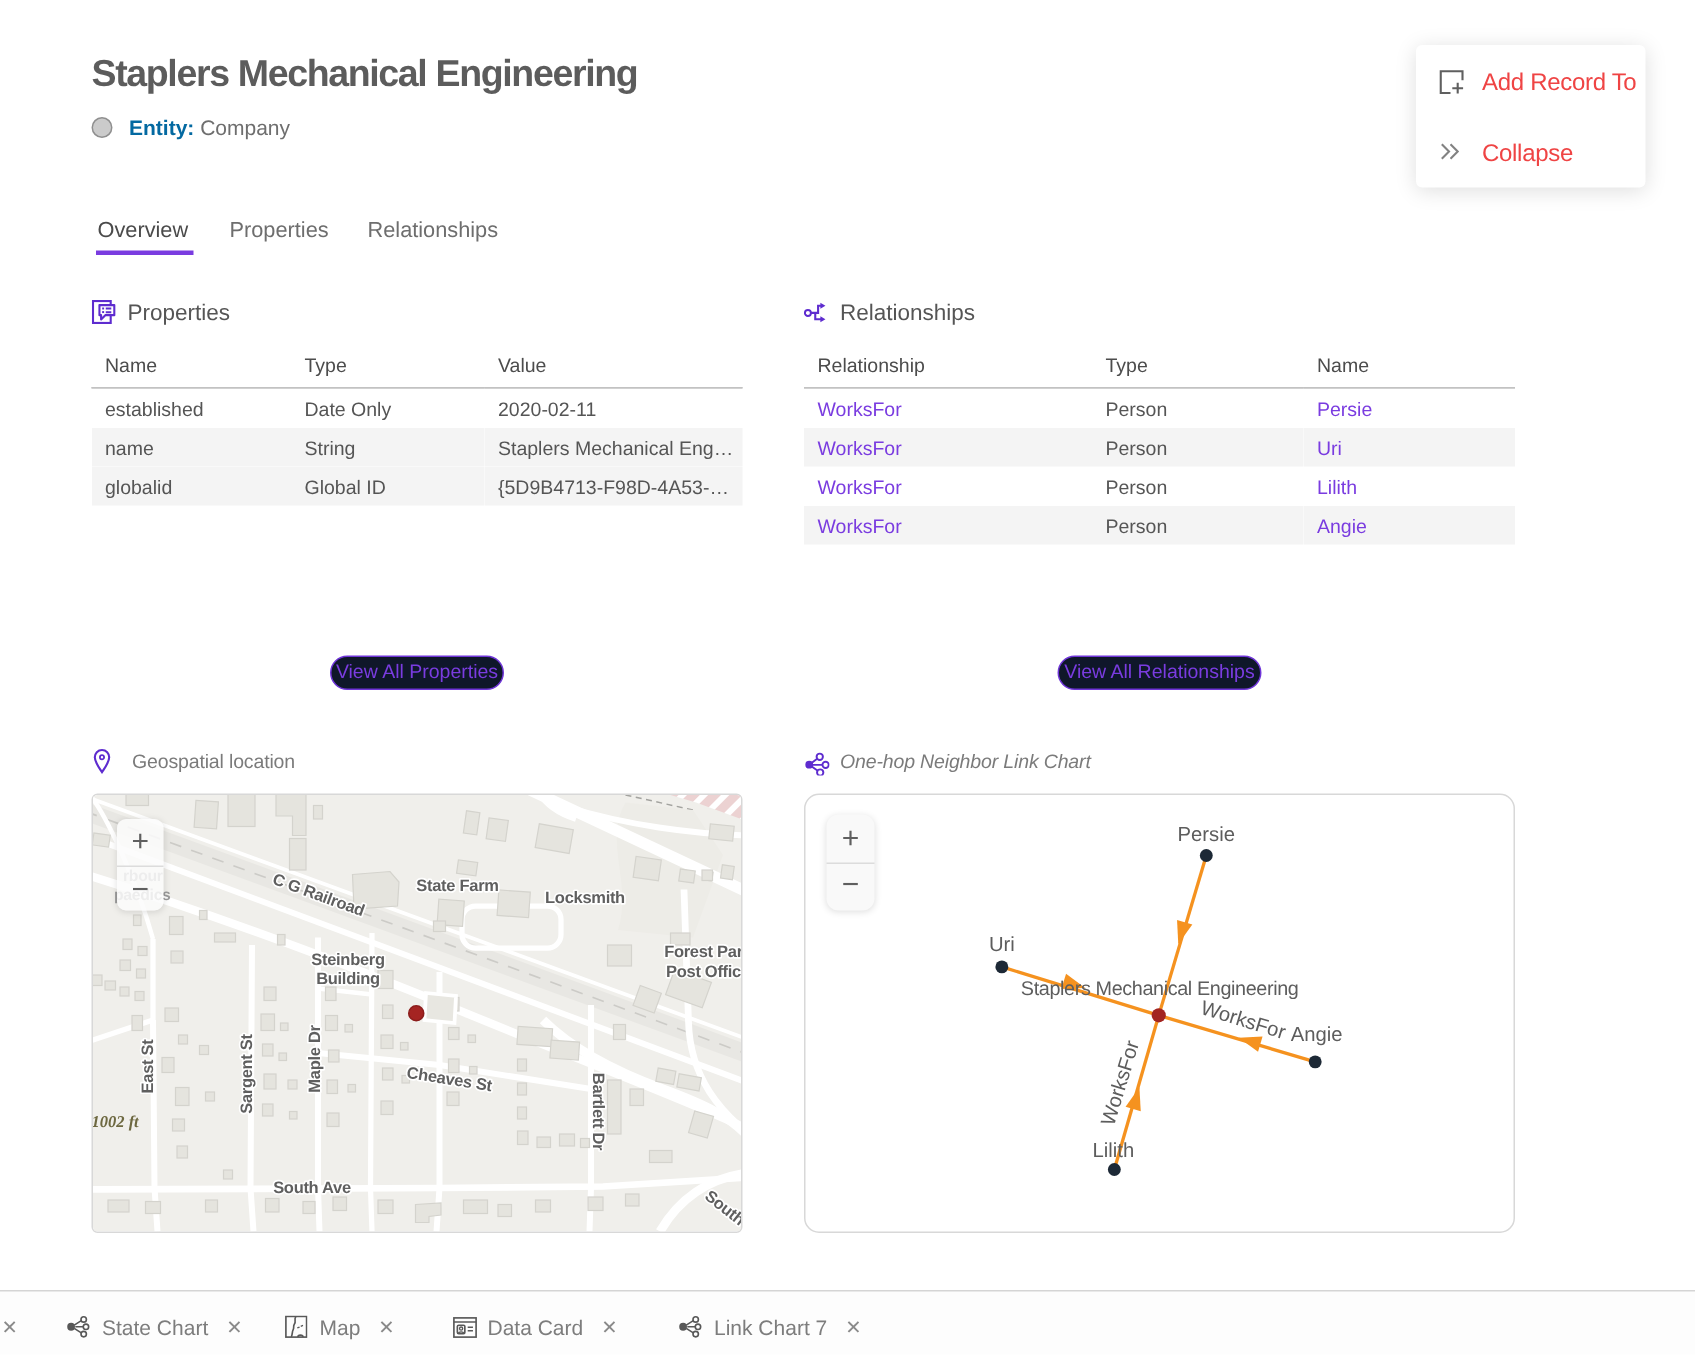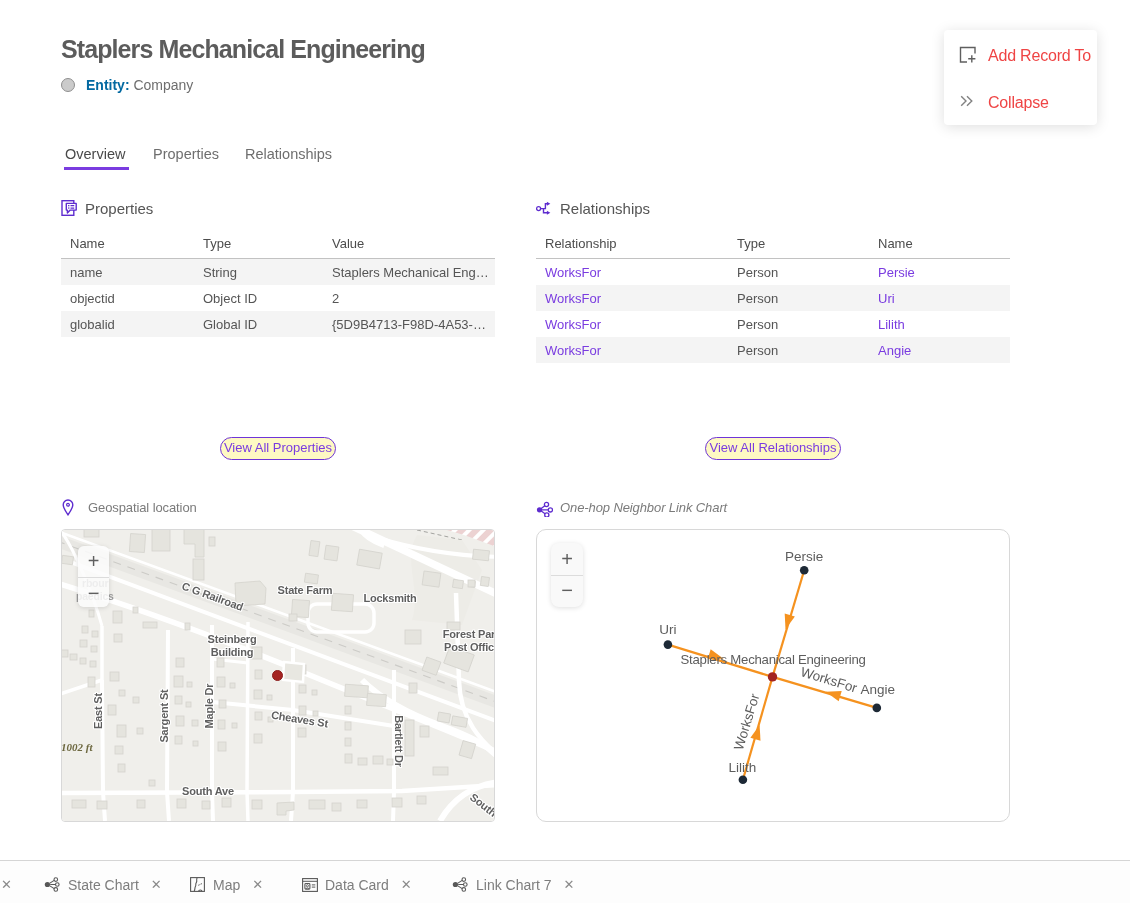--- a/index.html
+++ b/index.html
@@ -19,21 +19,21 @@
   
   .sec-h{font-size:15px;color:#555;}
   .sec-h2{font-size:13px;color:#7b7b7b;letter-spacing:-0.1px;}
   
   table{border-collapse:collapse;table-layout:fixed;font-size:13px;color:#555;}
   th{font-weight:normal;color:#4c4c4c;text-align:left;padding:0 0 0 9px;height:30px;vertical-align:middle;}
   td{padding:0 0 0 9px;height:26px;vertical-align:middle;white-space:nowrap;overflow:hidden;}
   tr.alt{background:#f4f4f4;}
   thead tr{border-bottom:1px solid #c2c2c2;}
   a.lnk{color:#7a3ce0;text-decoration:none;}
-  .pill{position:absolute;box-sizing:border-box;border:1.5px solid #6f35d8;border-radius:12px;height:23px;font-size:13px;color:#7a3ce0;text-align:center;line-height:20px;background:#fef9c3;}
+  .pill{position:absolute;box-sizing:border-box;border:1.5px solid #6f35d8;border-radius:12px;height:23px;font-size:13px;color:#7a3ce0;text-align:center;line-height:20px;background:#0f172a;}
   
   .mapcard{left:61px;top:529px;width:434px;height:293px;border:1px solid #d8d8d8;border-radius:4px;overflow:hidden;box-sizing:border-box;}
   .linkcard{left:536px;top:529px;width:474px;height:293px;border:1px solid #d8d8d8;border-radius:10px;overflow:hidden;box-sizing:border-box;background:#fff;}
   .zoomctl{position:absolute;width:31px;background:#f9f9f9;border-radius:7px;box-shadow:0 1px 5px rgba(0,0,0,0.13);}
   .zbtn{height:31px;text-align:center;font-size:20px;color:#5f5f5f;line-height:30px;}
   .zdiv{height:1px;background:#dcdcdc;margin:0;}
   
   .bottombar{left:0;top:860px;width:1130px;height:43px;background:#fdfdfd;border-top:1px solid #d5d5d5;}
   .btab{position:absolute;top:863px;height:43px;display:flex;align-items:center;font-size:14px;color:#7d7d7d;}
   .bx{color:#8a8a8a;font-size:13px;}
@@ -83,29 +83,29 @@
       <col>
     </colgroup>
   <thead>
       <tr>
         <th>Name</th>
         <th>Type</th>
         <th>Value</th>
       </tr>
     </thead>
   <tbody>
+    <tr>
+        <td>established</td>
+        <td>Date Only</td>
+        <td>2020-02-11</td>
+      </tr>
     <tr class="alt">
         <td>name</td>
         <td>String</td>
         <td>Staplers Mechanical Eng…</td>
-      </tr>
-    <tr>
-        <td>objectid</td>
-        <td>Object ID</td>
-        <td>2</td>
       </tr>
     <tr class="alt">
         <td>globalid</td>
         <td>Global ID</td>
         <td>{5D9B4713-F98D-4A53-…</td>
       </tr>
   </tbody>
 </table>
 <div class="pill" style="left:220px;top:437px;width:116px;">View All Properties</div>
 

